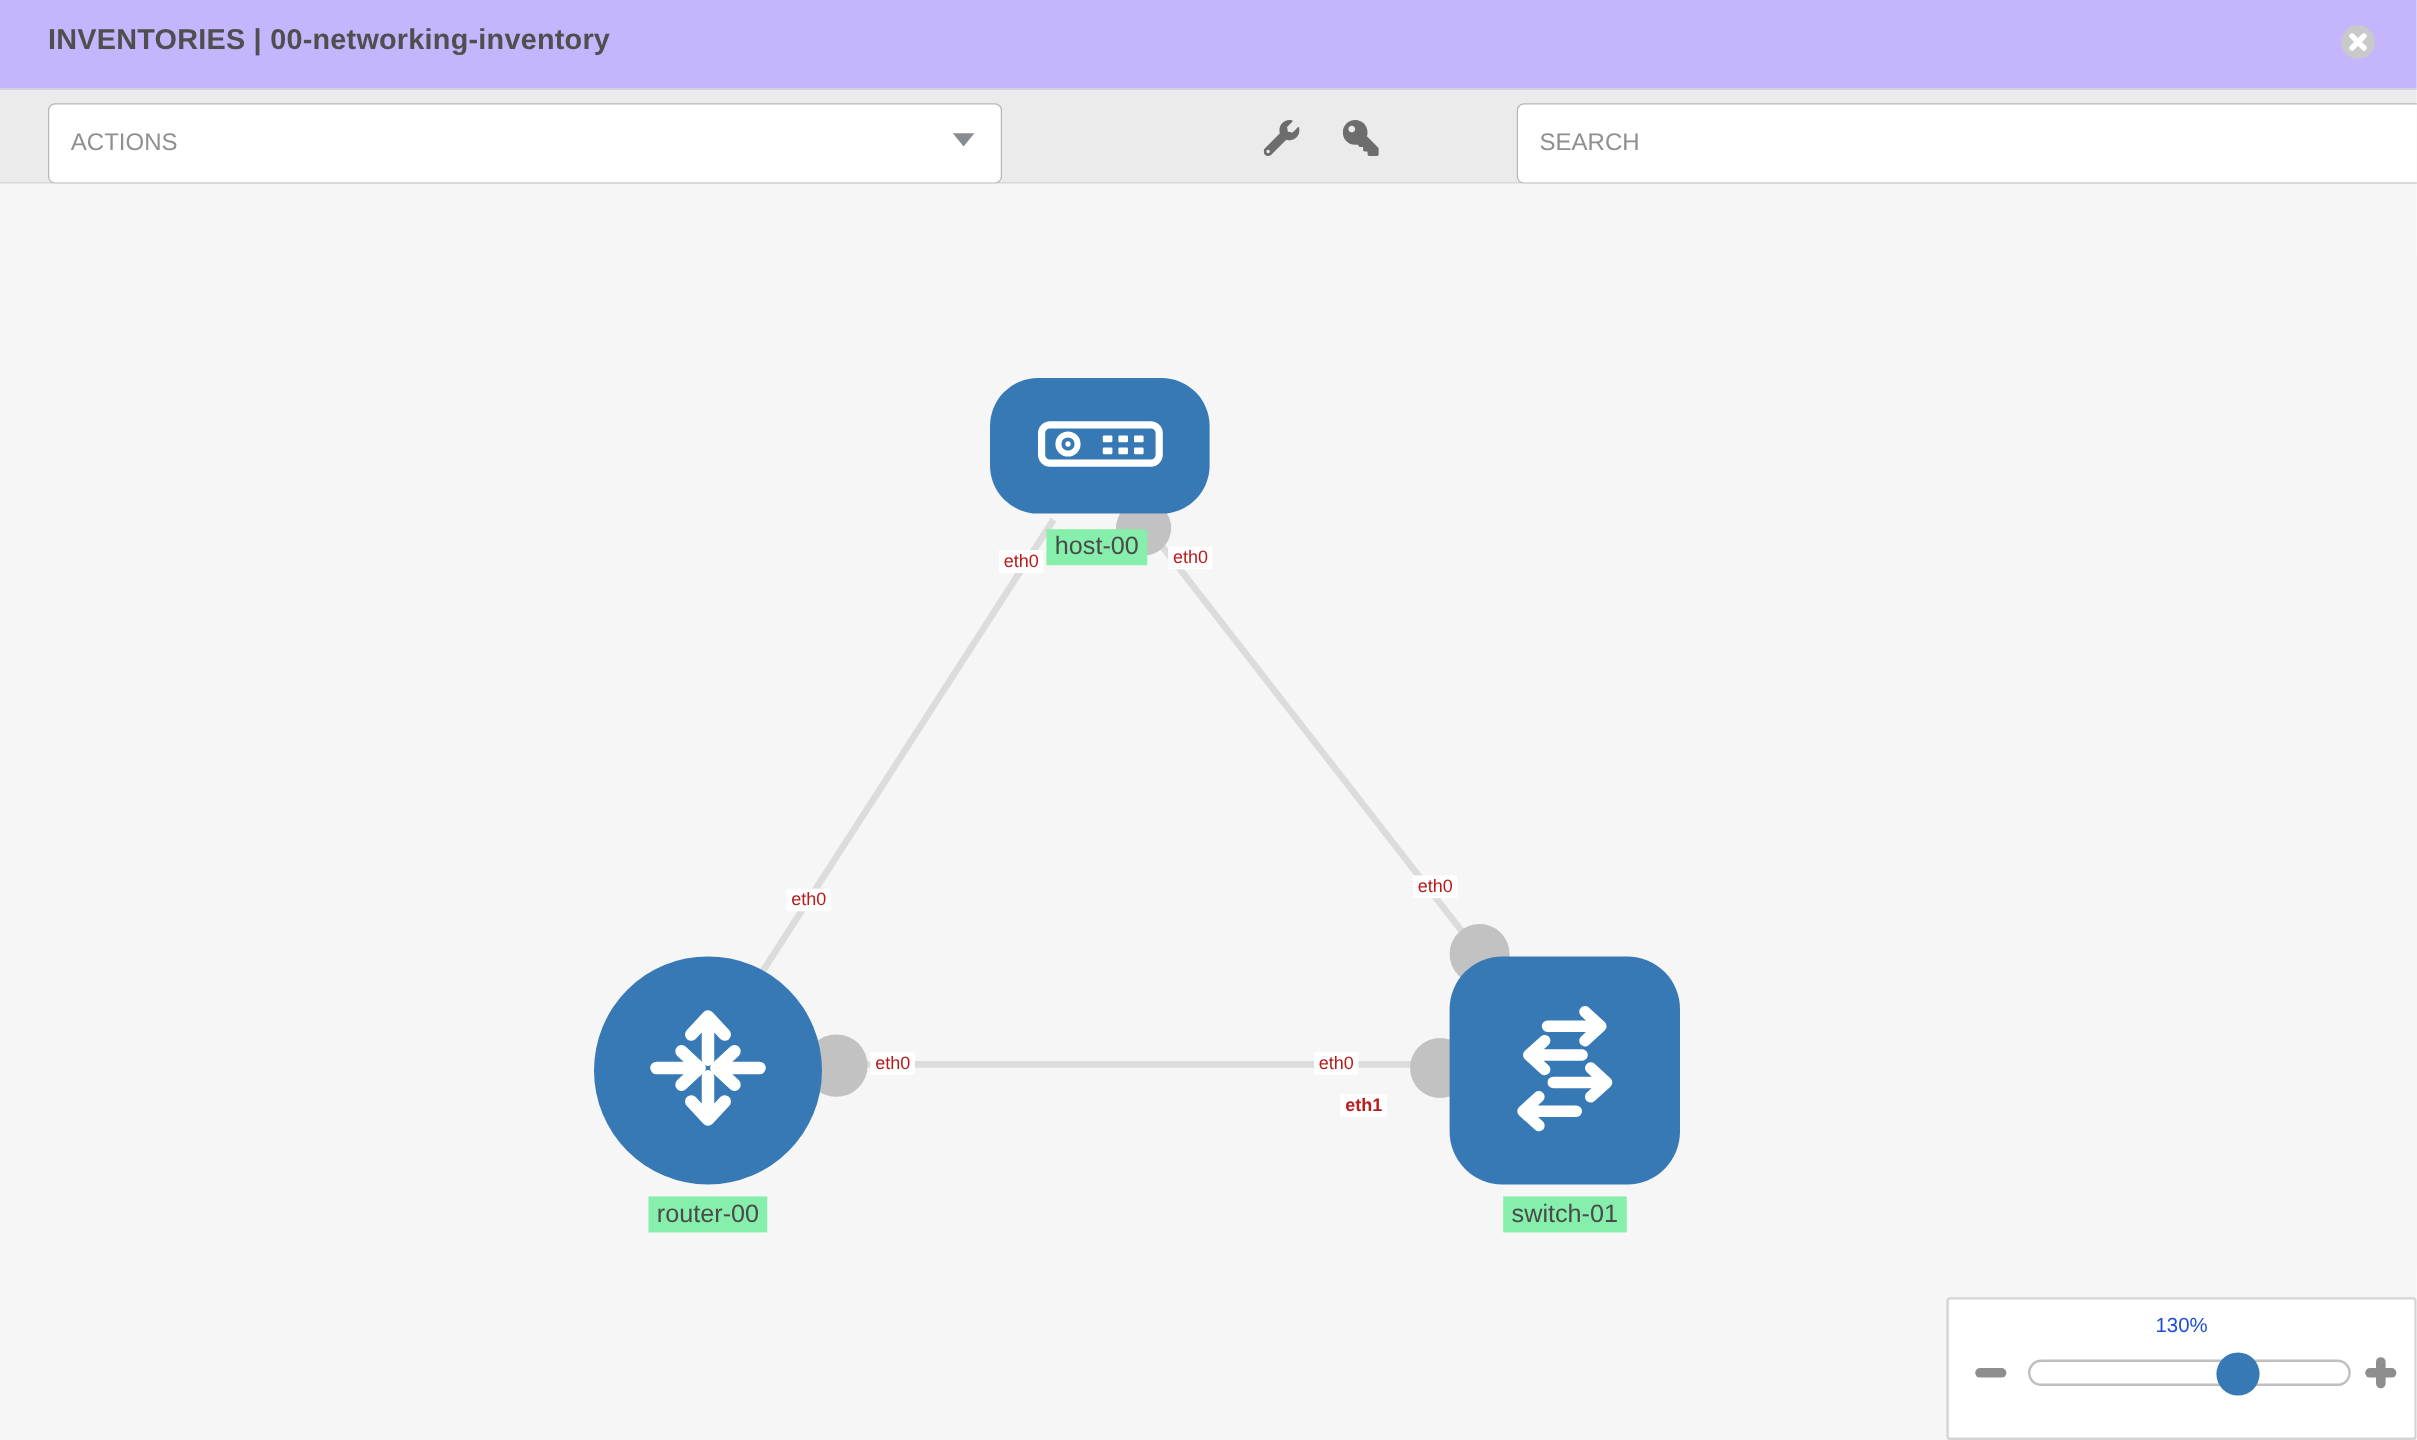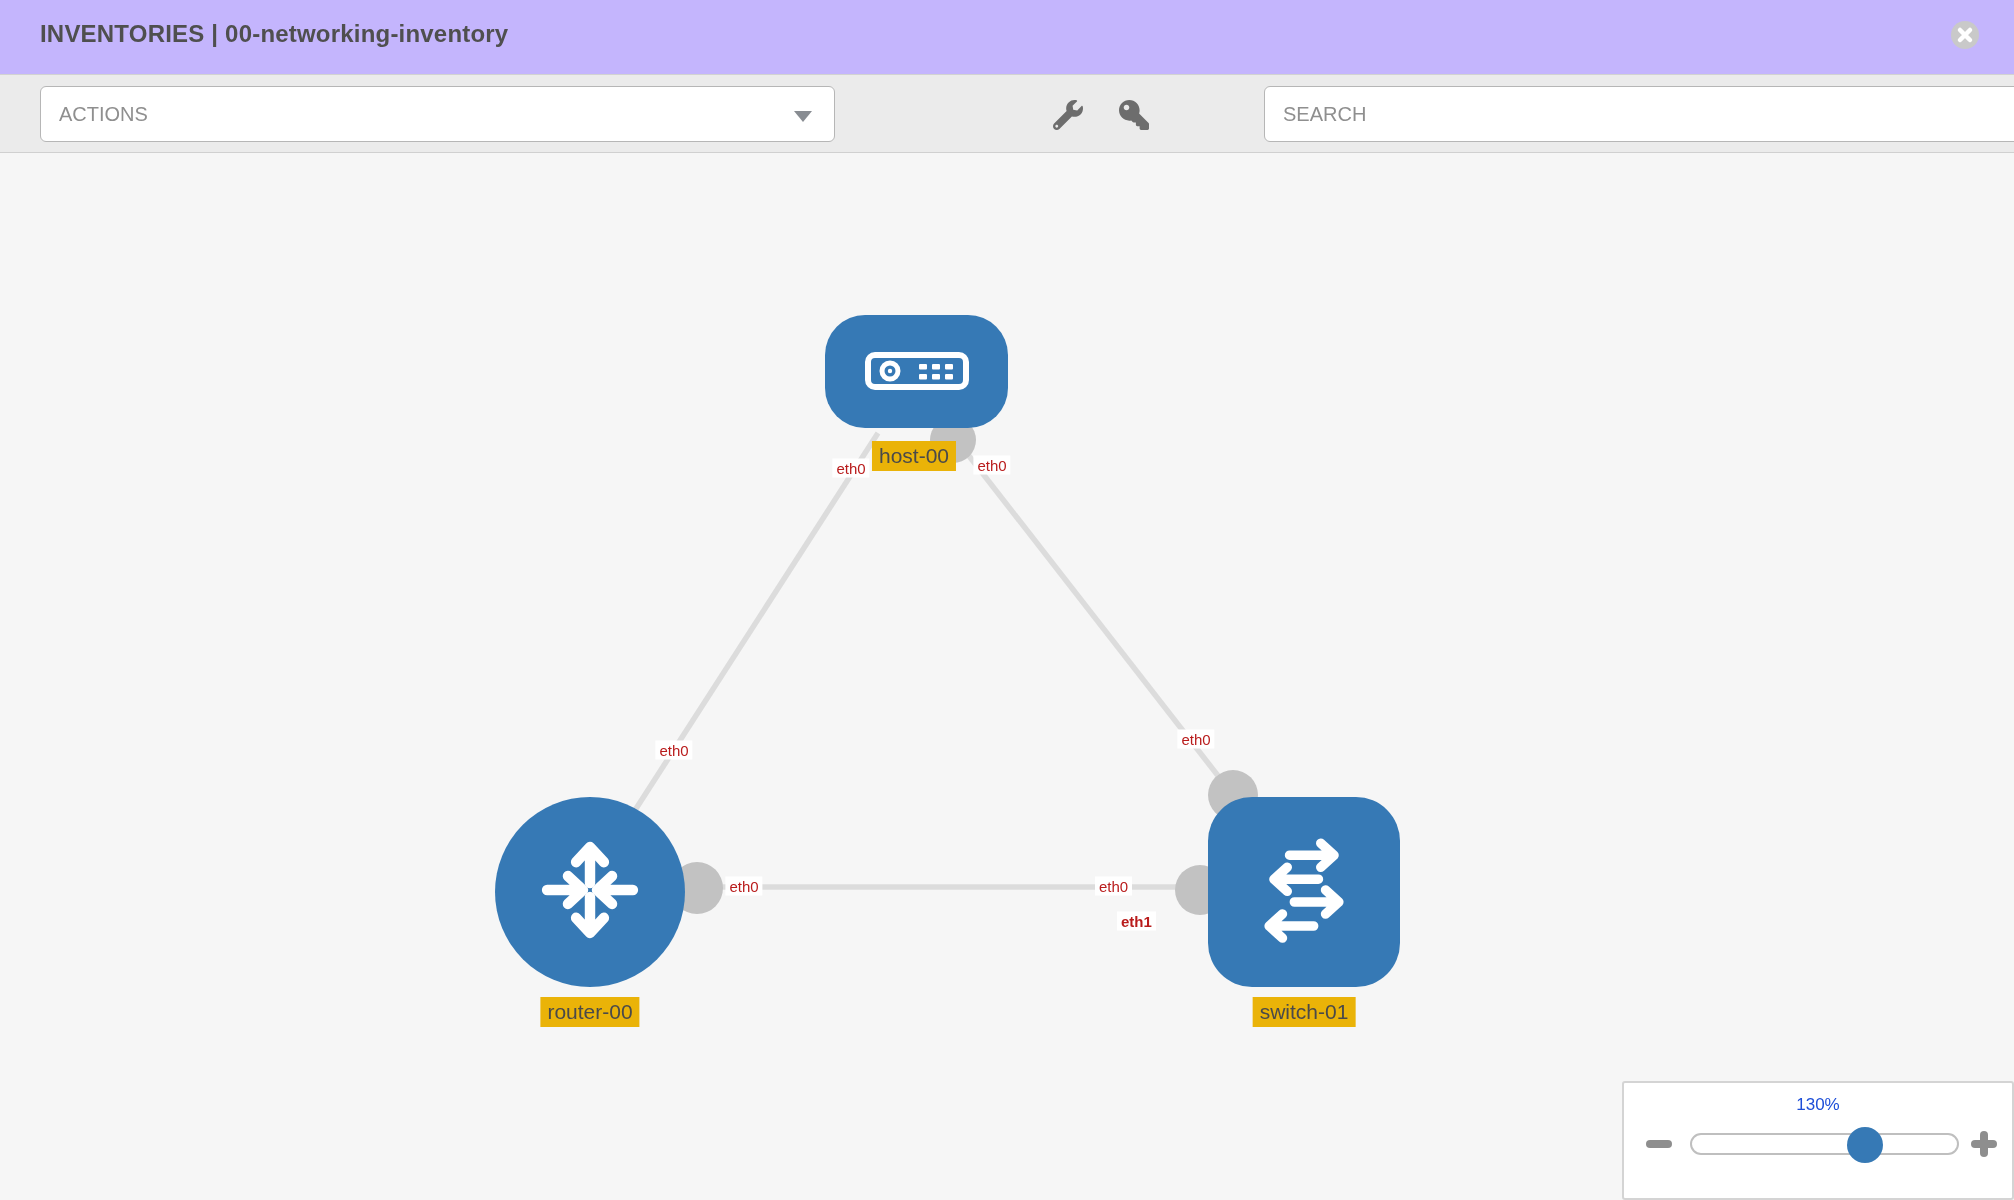--- a/index.html
+++ b/index.html
@@ -19,21 +19,21 @@
     position: absolute; right: 34px; top: 20px; width: 30px; height: 30px;
     border: none; background: transparent; cursor: pointer; padding: 0;
   }
 
   
   .toolbar {
     position: absolute; left: 0; top: 74px; width: 2014px; height: 79px;
     background: #ebebeb; border-top: 1px solid #d2d2d2; border-bottom: 1px solid #d0d0d0;
   }
   .select-box {
-    position: absolute; top: 11px; height: 56px; background: #ffffff;
+    position: absolute; top: 11px; height: 67px; background: #ffffff;
     border: 1px solid #b6b6b6; border-radius: 6px;
     display: flex; align-items: center; padding: 0 18px;
     font-size: 20px; color: #8f8f8f; cursor: pointer;
   }
   .select-box .caret {
     position: absolute; right: 22px; top: 24px;
     width: 0; height: 0; border-left: 9px solid transparent;
     border-right: 9px solid transparent; border-top: 11px solid #888c92;
   }
   .actions-select { left: 40px; width: 795px; }
@@ -53,21 +53,21 @@
   }
   .edges-svg { position: absolute; left: 0; top: 0; }
 
   .node { position: absolute; background: #3679b5; display: flex; align-items: center; justify-content: center; cursor: pointer; }
   .node-host   { left: 825px; top: 162px; width: 183px; height: 113px; border-radius: 40px; }
   .node-router { left: 495px; top: 644px; width: 190px; height: 190px; border-radius: 50%; }
   .node-switch { left: 1208px; top: 644px; width: 192px; height: 190px; border-radius: 44px; }
 
   .node-label {
     position: absolute; transform: translate(-50%, -50%);
-    background: #eab308; color: #4a4a4a; font-size: 21px;
+    background: #86efac; color: #4a4a4a; font-size: 21px;
     padding: 3px 7px; white-space: nowrap;
   }
   .port-label {
     position: absolute; transform: translate(-50%, -50%);
     background: #ffffff; color: #b91c1c; font-size: 15px;
     padding: 1px 4px; white-space: nowrap;
   }
   .port-label.anchored { transform: translate(0, -50%); }
 
   

